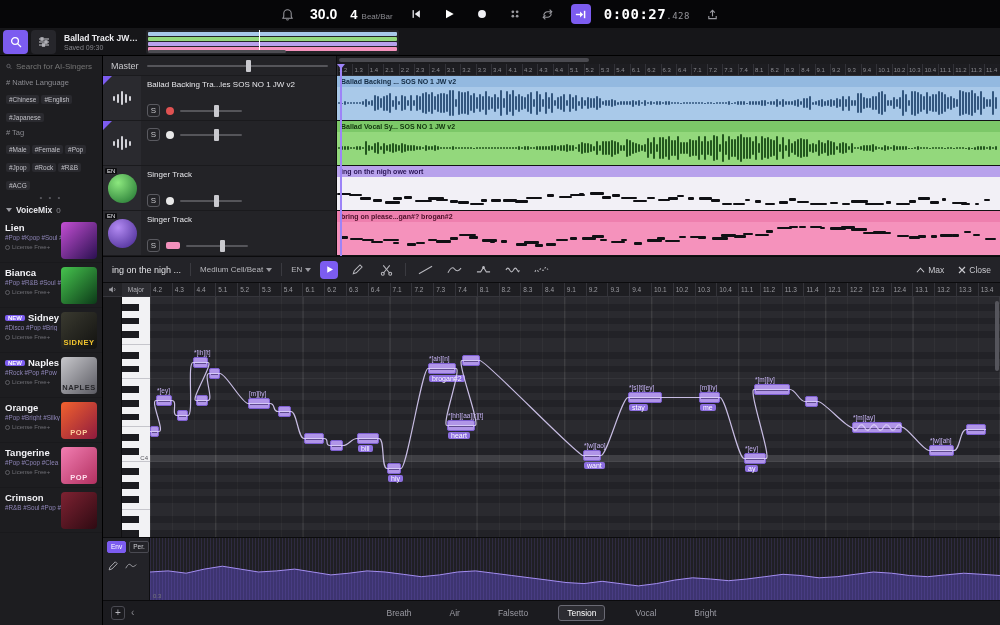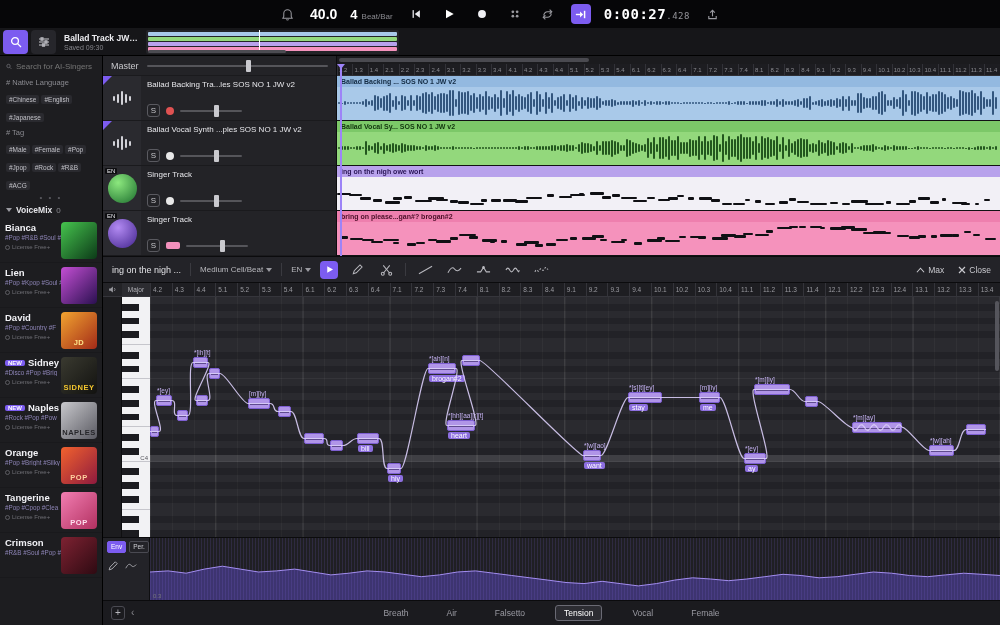--- a/index.html
+++ b/index.html
@@ -153,21 +153,21 @@
 
 <div id="app" style="--accent: #7c5cf0;">
 
   <div id="topbar">
     <span class="tbtn">
       <svg width="13" height="13" viewBox="0 0 14 14">
           <path d="M7 2a4 4 0 0 0-4 4v3L2 11h10l-1-2V6a4 4 0 0 0-4-4z" fill="none" stroke="#9a9aa0" stroke-width="1.1"></path>
           <path d="M5.8 12.2a1.3 1.3 0 0 0 2.4 0" fill="none" stroke="#9a9aa0" stroke-width="1.1"></path>
         </svg>
     </span>
-    <span class="tempo">40.0</span>
+    <span class="tempo">30.0</span>
     <span class="beatwrap">
       <span class="beatv">4</span>
       <span class="beatl">Beat/Bar</span>
     </span>
     <span class="tbtn">
       <svg width="12" height="12" viewBox="0 0 14 14">
           <rect x="3" y="2.5" width="1.5" height="9" fill="#e8e8ec"></rect>
           <path d="M11.5 2.5L5.5 7l6 4.5z" fill="#e8e8ec"></path>
         </svg>
     </span>
@@ -260,57 +260,42 @@
     <div id="dots">• • •</div>
     <div class="sec-h">
       <span class="caret-d"></span>
       <span>VoiceMix</span>
       <span class="count">0</span>
     </div>
     <div id="singer-list">
         <div class="singer-row">
           <div class="s-info">
             <div class="s-name-row">
+              <span class="s-name">Lien</span>
+            </div>
+            <div class="s-tags">#Pop #Kpop #Soul #</div>
+            <div class="s-lic">
+              <span class="info-dot"></span>
+              <span>License Free+</span>
+            </div>
+          </div>
+          <div class="s-avatar" style="background: linear-gradient(135deg, rgb(196, 79, 212), rgb(42, 16, 80));"></div>
+        </div>
+        <div class="singer-row">
+          <div class="s-info">
+            <div class="s-name-row">
               <span class="s-name">Bianca</span>
             </div>
             <div class="s-tags">#Pop #R&amp;B #Soul #</div>
             <div class="s-lic">
               <span class="info-dot"></span>
               <span>License Free+</span>
             </div>
           </div>
           <div class="s-avatar" style="background: linear-gradient(135deg, rgb(70, 196, 78), rgb(12, 58, 24));"></div>
-        </div>
-        <div class="singer-row">
-          <div class="s-info">
-            <div class="s-name-row">
-              <span class="s-name">Lien</span>
-            </div>
-            <div class="s-tags">#Pop #Kpop #Soul #</div>
-            <div class="s-lic">
-              <span class="info-dot"></span>
-              <span>License Free+</span>
-            </div>
-          </div>
-          <div class="s-avatar" style="background: linear-gradient(135deg, rgb(196, 79, 212), rgb(42, 16, 80));"></div>
-        </div>
-        <div class="singer-row">
-          <div class="s-info">
-            <div class="s-name-row">
-              <span class="s-name">David</span>
-            </div>
-            <div class="s-tags">#Pop #Country #F</div>
-            <div class="s-lic">
-              <span class="info-dot"></span>
-              <span>License Free+</span>
-            </div>
-          </div>
-          <div class="s-avatar" style="background: linear-gradient(135deg, rgb(242, 164, 48), rgb(162, 42, 24));">
-            <span class="av-text" style="color: rgb(255, 229, 138);">JD</span>
-          </div>
         </div>
         <div class="singer-row">
           <div class="s-info">
             <div class="s-name-row">
               <span class="newchip">NEW</span>
               <span class="s-name">Sidney</span>
             </div>
             <div class="s-tags">#Disco #Pop #Brig</div>
             <div class="s-lic">
               <span class="info-dot"></span>
@@ -412,21 +397,20 @@
           <div class="tcell audio">
             <div class="bars">
               <i style="height: 5px;"></i>
               <i style="height: 9px;"></i>
               <i style="height: 14px;"></i>
               <i style="height: 9px;"></i>
               <i style="height: 5px;"></i>
             </div>
           </div>
           <div class="tmain">
-            <div class="tname">Ballad Vocal Synth ...ples SOS NO 1 JW v2</div>
             <div class="tctrl">
               <span class="schip">S</span>
               <span class="dot" style="background: rgb(232, 232, 232);"></span>
               <span class="slider tslider">
                 <i></i>
               </span>
             </div>
           </div>
         </div>
         <div class="trow">
@@ -1389,17 +1373,17 @@
 
   <div id="tabsbar">
     <span id="plus-btn">+</span>
     <span id="collapse-btn">‹</span>
     <span id="tab-list" style="display:flex;gap:22px;align-items:center">
         <span class="tab">Breath</span>
         <span class="tab">Air</span>
         <span class="tab">Falsetto</span>
         <span class="tab active">Tension</span>
         <span class="tab">Vocal</span>
-        <span class="tab">Female</span>
+        <span class="tab">Bright</span>
       </span>
   </div>
 
 </div>
 
 </body></html>

